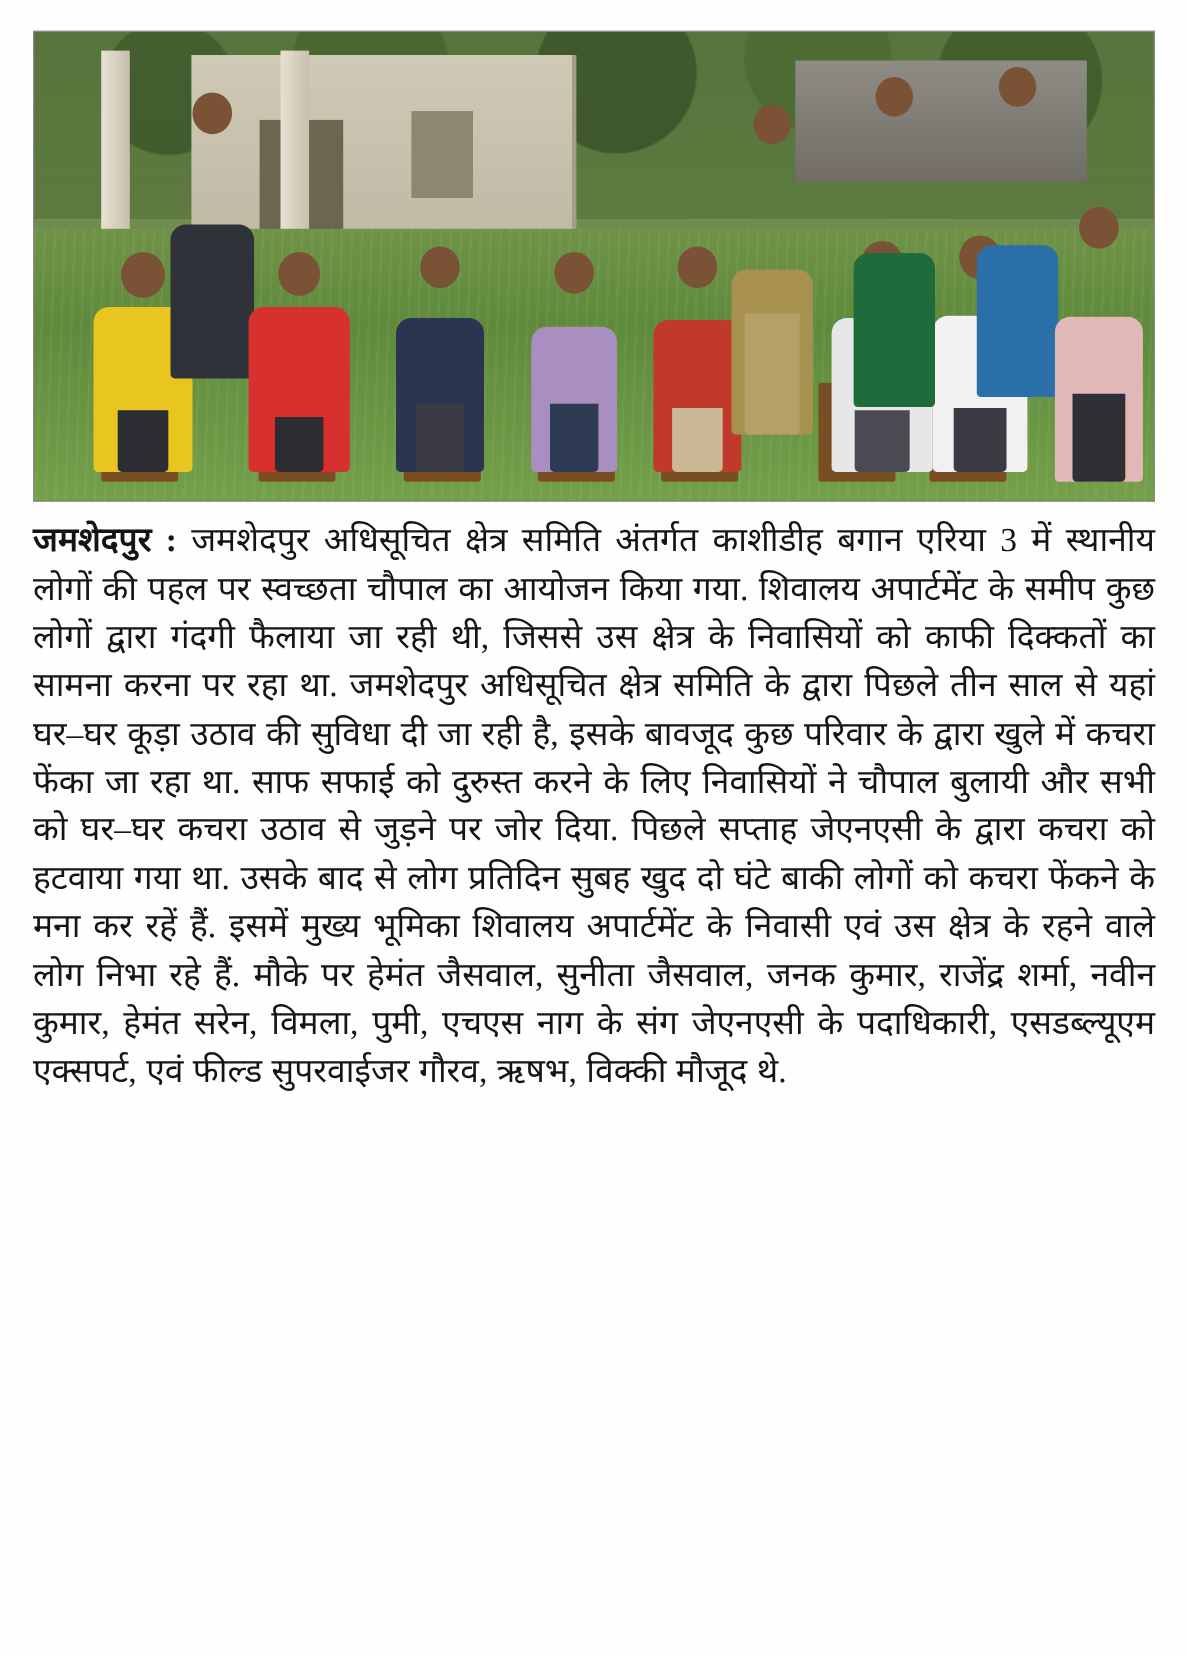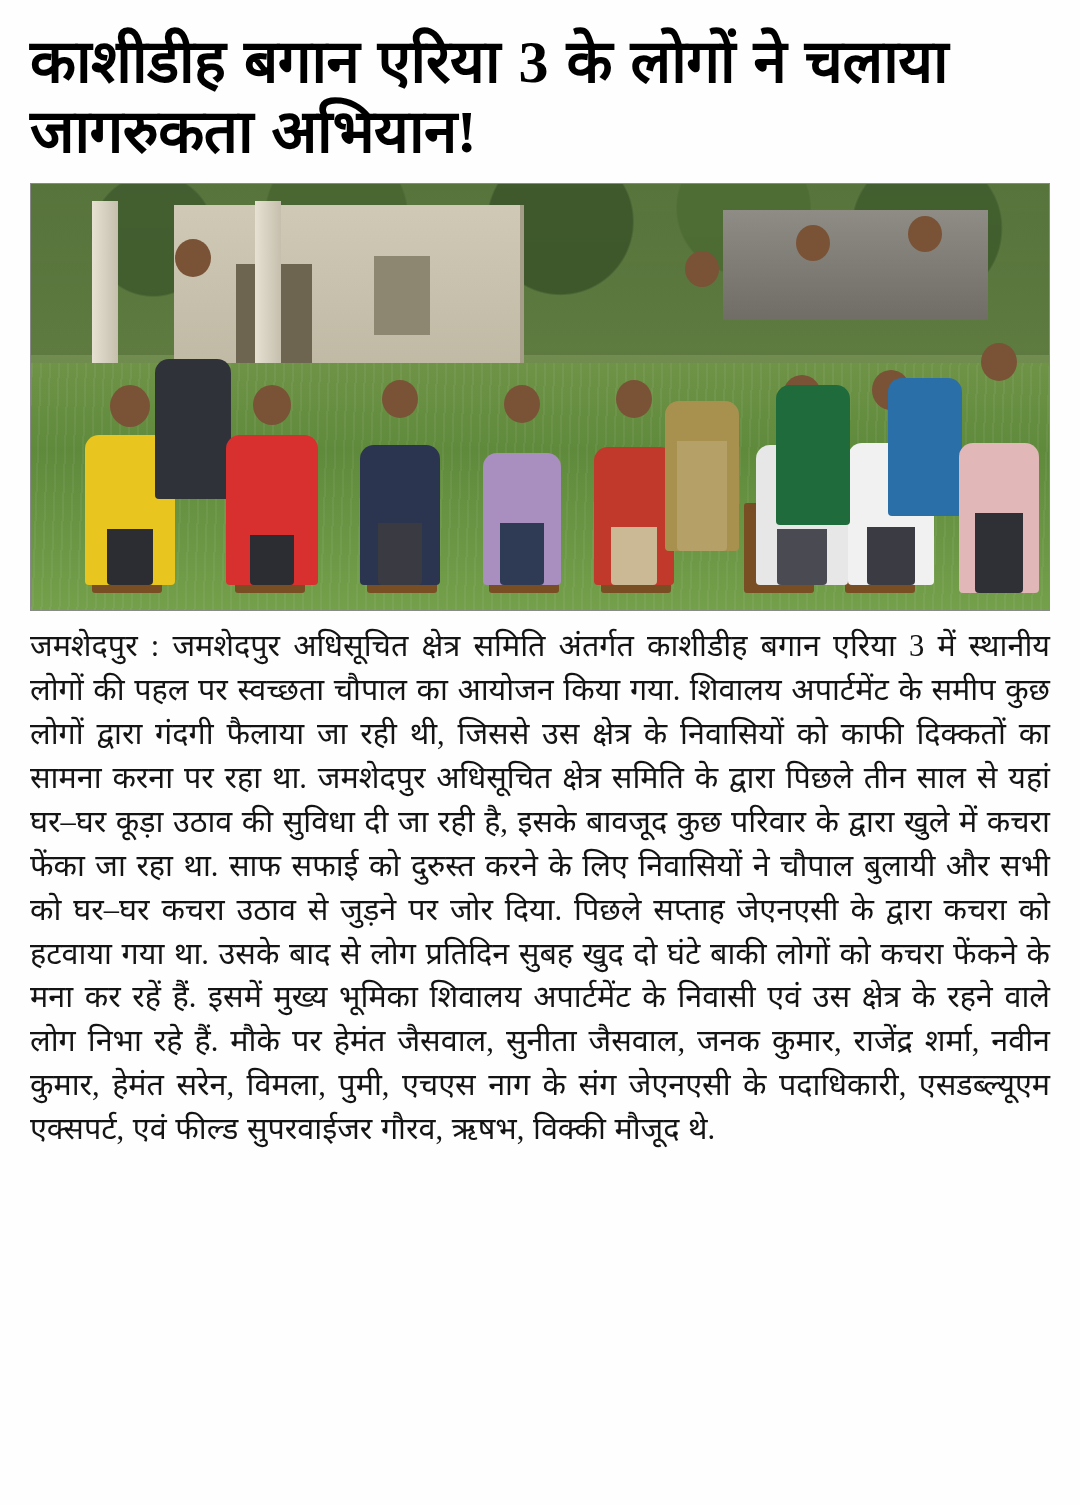--- a/index.html
+++ b/index.html
@@ -108,29 +108,28 @@
     margin-top: 14px;
     font-family: "Liberation Serif", serif;
     font-size: 30.5px;
     line-height: 1.44;
     text-align: justify;
     text-justify: inter-word;
     color: #141414;
     word-spacing: 1px;
   }
   .caption-body .lead {
-    font-weight: normal;
+    font-weight: bold;
   }
 </style>
 </head>
 <body>
 
 <div class="page">
 
-  <h1 class="headline">काशीडीह बगान एरिया 3 के लोगों ने चलाया जागरुकता अभियान!</h1>
 
   <div class="photo-frame">
     <div class="ph-sky"></div>
     <div class="ph-trees"></div>
     <div class="ph-building"></div>
     <div class="ph-pillar" style="left:6%;"></div>
     <div class="ph-pillar" style="left:22%;"></div>
     <div class="ph-shed"></div>
     <div class="ph-grass"></div>
 

